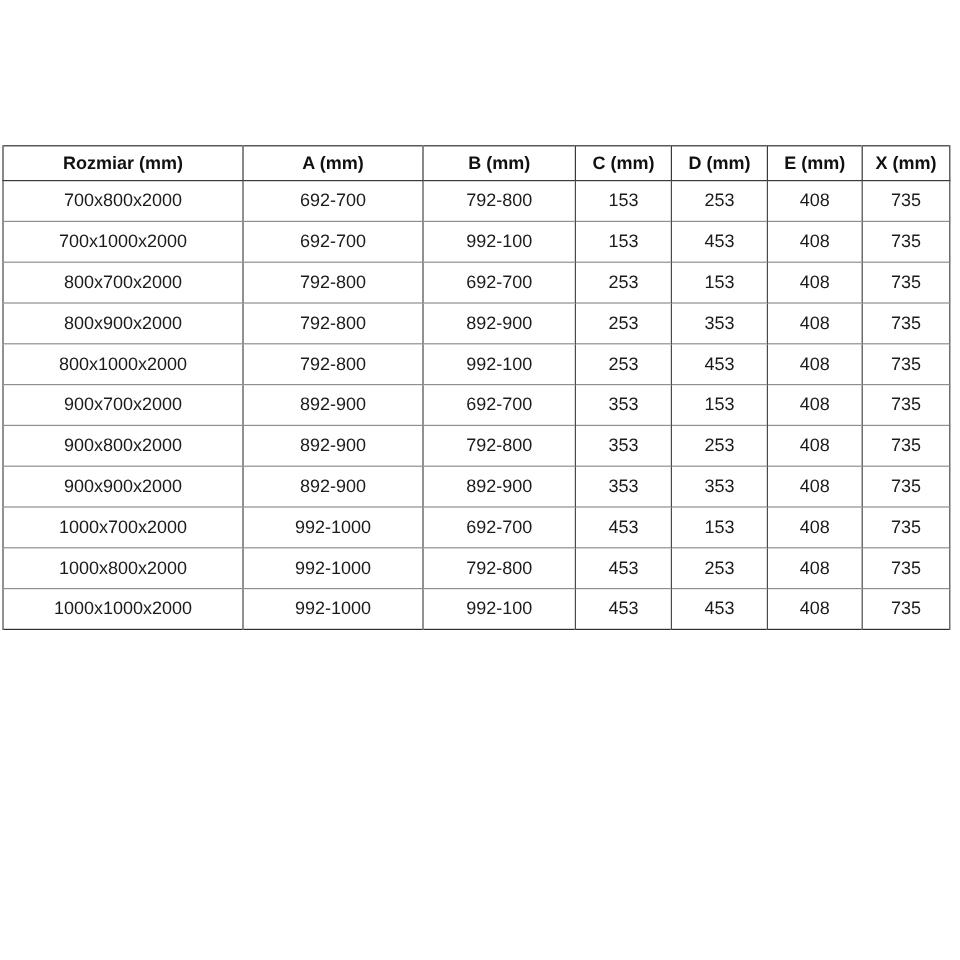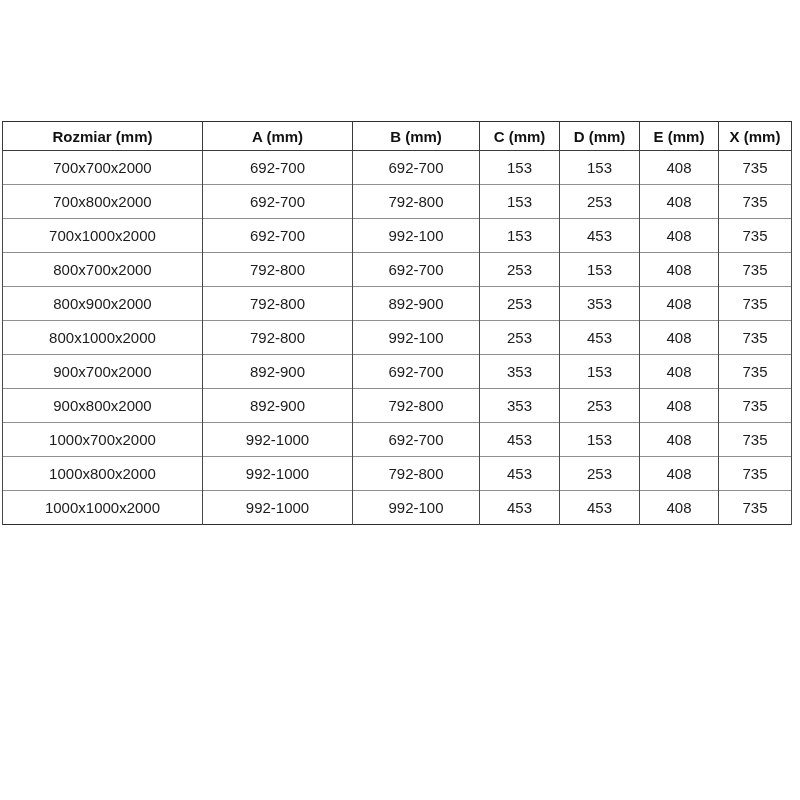--- a/index.html
+++ b/index.html
@@ -74,29 +74,20 @@
           <th>A (mm)</th>
           <th>B (mm)</th>
           <th>C (mm)</th>
           <th>D (mm)</th>
           <th>E (mm)</th>
           <th>X (mm)</th>
         </tr>
     </thead>
     <tbody id="table-body">
         <tr>
-          <td>700x700x2000</td>
-          <td>692-700</td>
-          <td>692-700</td>
-          <td>153</td>
-          <td>153</td>
-          <td>408</td>
-          <td>735</td>
-        </tr>
-        <tr>
           <td>700x800x2000</td>
           <td>692-700</td>
           <td>792-800</td>
           <td>153</td>
           <td>253</td>
           <td>408</td>
           <td>735</td>
         </tr>
         <tr>
           <td>700x1000x2000</td>
@@ -146,20 +137,29 @@
         <tr>
           <td>900x800x2000</td>
           <td>892-900</td>
           <td>792-800</td>
           <td>353</td>
           <td>253</td>
           <td>408</td>
           <td>735</td>
         </tr>
         <tr>
+          <td>900x900x2000</td>
+          <td>892-900</td>
+          <td>892-900</td>
+          <td>353</td>
+          <td>353</td>
+          <td>408</td>
+          <td>735</td>
+        </tr>
+        <tr>
           <td>1000x700x2000</td>
           <td>992-1000</td>
           <td>692-700</td>
           <td>453</td>
           <td>153</td>
           <td>408</td>
           <td>735</td>
         </tr>
         <tr>
           <td>1000x800x2000</td>

